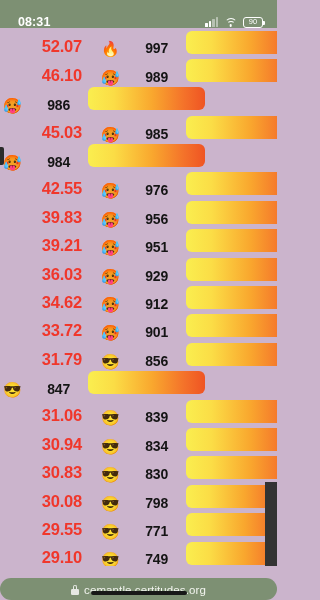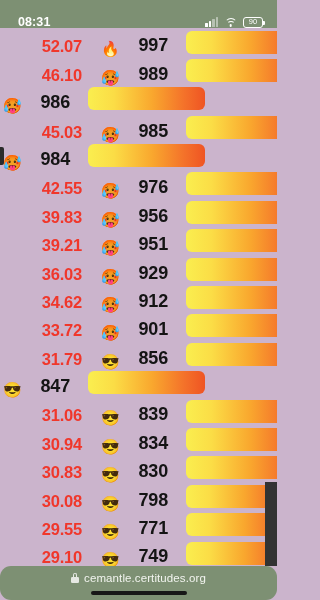--- a/index.html
+++ b/index.html
@@ -66,35 +66,35 @@
   .score{
     width:88px; text-align:right; padding-right:6px;
     color:#f0372b; font-size:16.5px; font-weight:700; letter-spacing:-.2px;
   }
   .emoji{
     width:26px; text-align:center; font-size:15px; line-height:1;
     position:relative; top:0px;
   }
   .rank{
     width:38px; text-align:right; padding-right:4px;
-    color:#141414; font-size:18px; font-weight:700; letter-spacing:-.2px;
+    color:#141414; font-size:14px; font-weight:700; letter-spacing:-.2px;
   }
   .bar-cell{ flex:1; height:100%; position:relative; }
   .bar{
     position:absolute; left:4px; top:2.5px; height:23px;
     border-radius:6px;
     background:linear-gradient(to right,#faee4f 0%,#fbdd46 22%,#f9a72e 55%,#f4722a 82%,#ef5423 100%);
   }
   .scrollbar{
     position:absolute; right:0; width:12px; background:#333333;
   }
 
   
   .urlbar{
-    position:absolute; bottom:0; left:0; width:277px; height:34px;
+    position:absolute; bottom:0; left:0; width:277px; height:22px;
     background:#7d9073;
     display:flex; flex-direction:column; align-items:center;
     justify-content:flex-start; padding-top:6px;border-radius:11px;
   }
   .url-line{ display:flex; align-items:center; gap:5px; }
   .lock{ width:8px; height:10px; position:relative; }
   .lock-body{
     position:absolute; bottom:0; left:0; width:8px; height:6px;
     background:#e6e8e3; border-radius:1.3px;
   }

